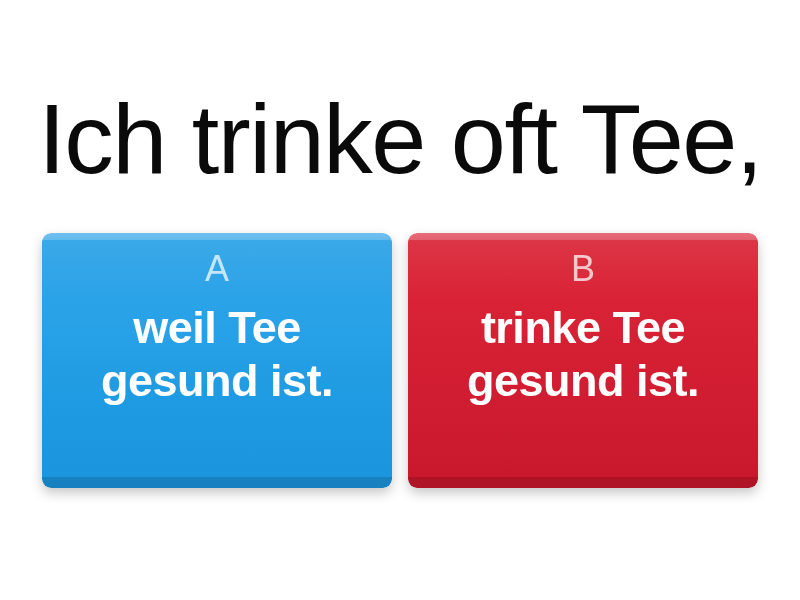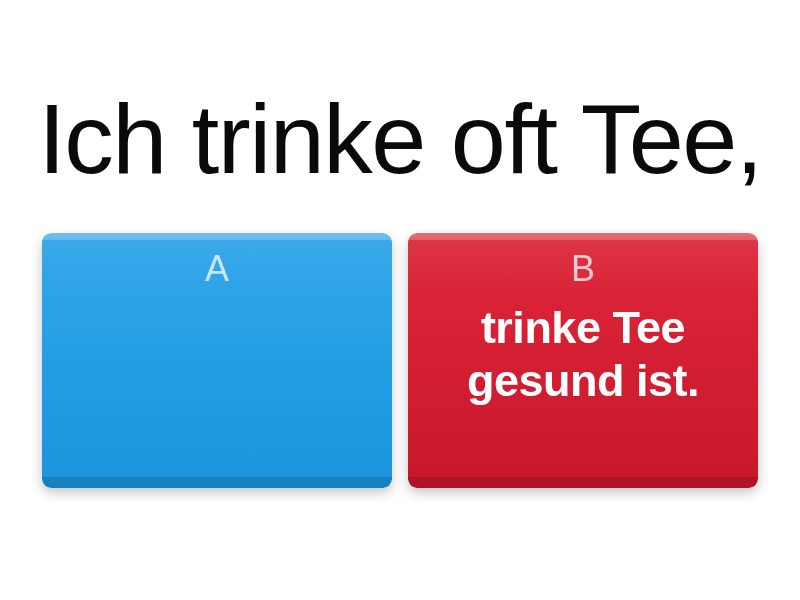--- a/index.html
+++ b/index.html
@@ -148,20 +148,21 @@
 <div class="stage">
 
   <div class="question">Ich trinke oft Tee,</div>
 
   <div class="cards">
 
     <div class="card card-a">
       <div class="card-face"></div>
       <div class="card-inner">
         <div class="card-letter">A</div>
+        <div class="card-text">weil Tee gesund ist.</div>
       </div>
     </div>
 
     <div class="card card-b">
       <div class="card-face"></div>
       <div class="card-inner">
         <div class="card-letter">B</div>
         <div class="card-text">trinke Tee gesund ist.</div>
       </div>
     </div>

